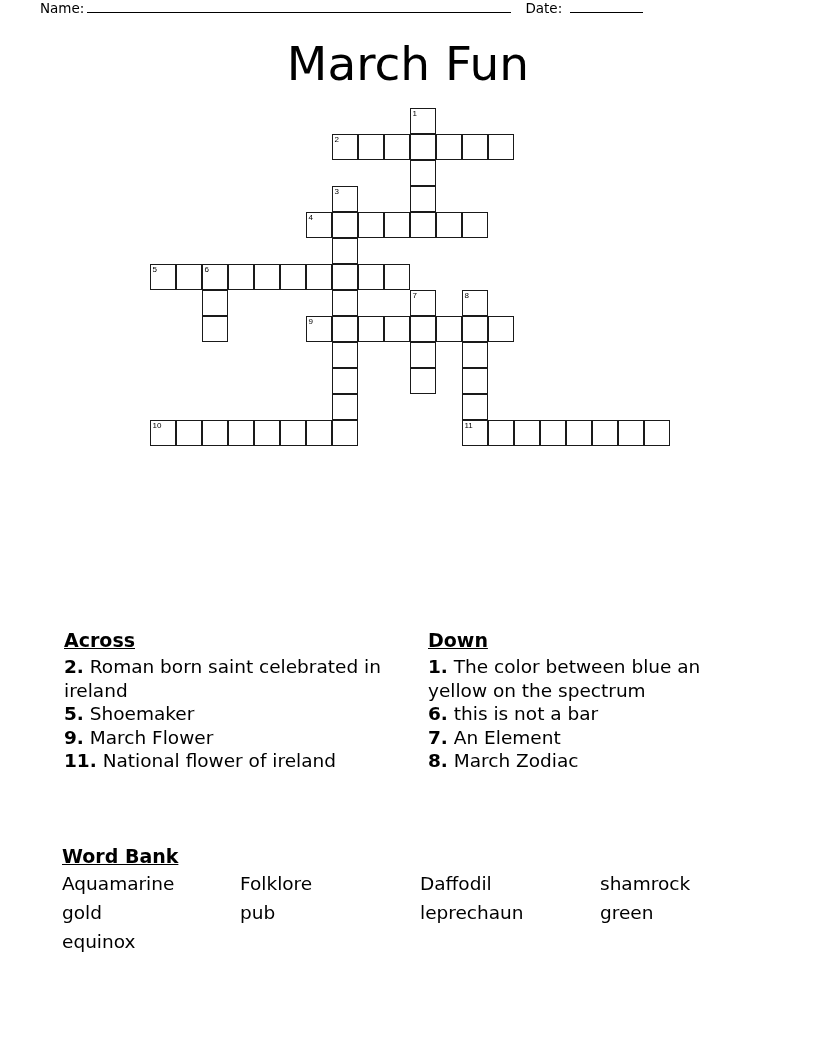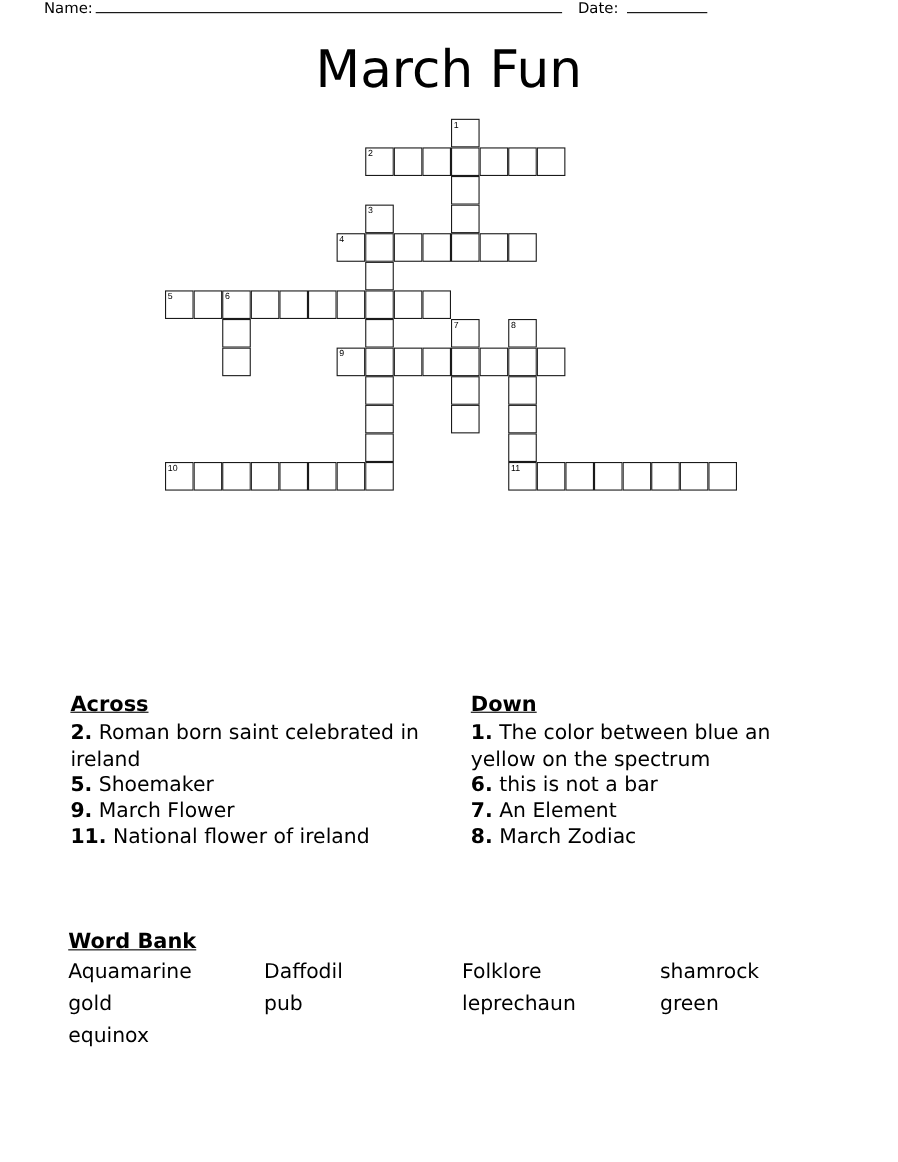--- a/index.html
+++ b/index.html
@@ -235,22 +235,22 @@
           <div class="clue-item"><span class="cnum">7.</span><span> An Element</span></div>
           <div class="clue-item"><span class="cnum">8.</span><span> March Zodiac</span></div>
         </div>
     </div>
   </div>
 
   <div class="wordbank">
     <div class="wb-heading">Word Bank</div>
     <div class="wb-grid" id="wb-grid">
         <div class="wb-word">Aquamarine</div>
+        <div class="wb-word">Folklore</div>
         <div class="wb-word">Daffodil</div>
-        <div class="wb-word">Folklore</div>
         <div class="wb-word">shamrock</div>
         <div class="wb-word">gold</div>
         <div class="wb-word">pub</div>
         <div class="wb-word">leprechaun</div>
         <div class="wb-word">green</div>
         <div class="wb-word">equinox</div>
         <div class="wb-word"></div>
       </div>
   </div>
 

